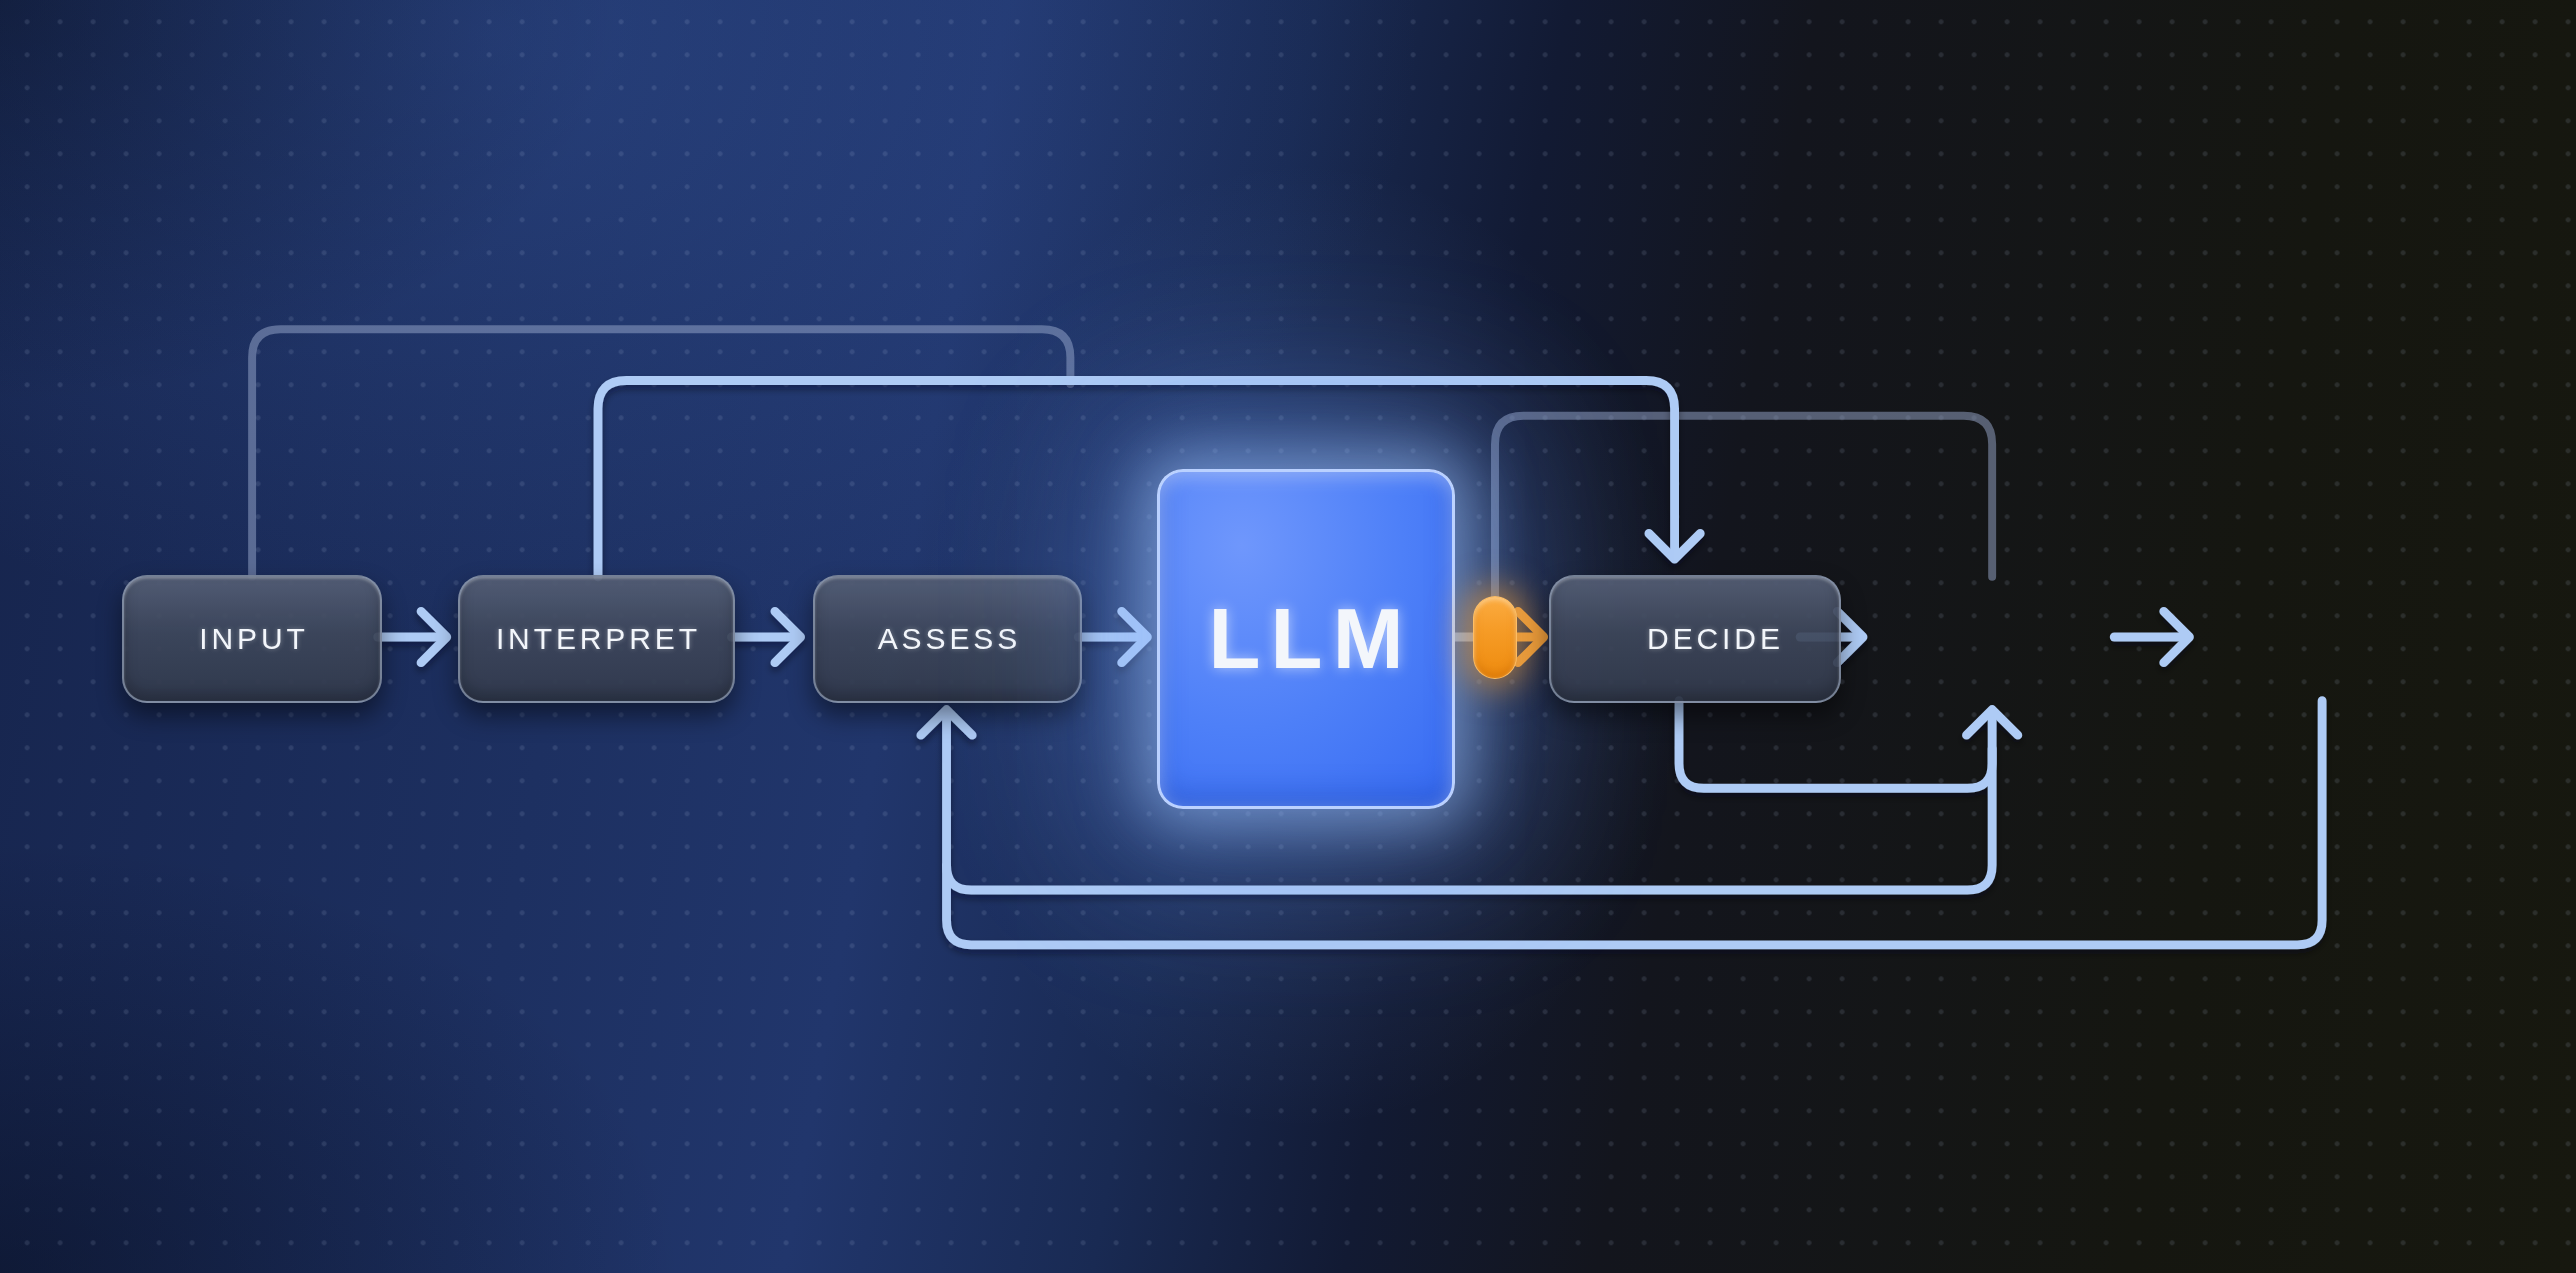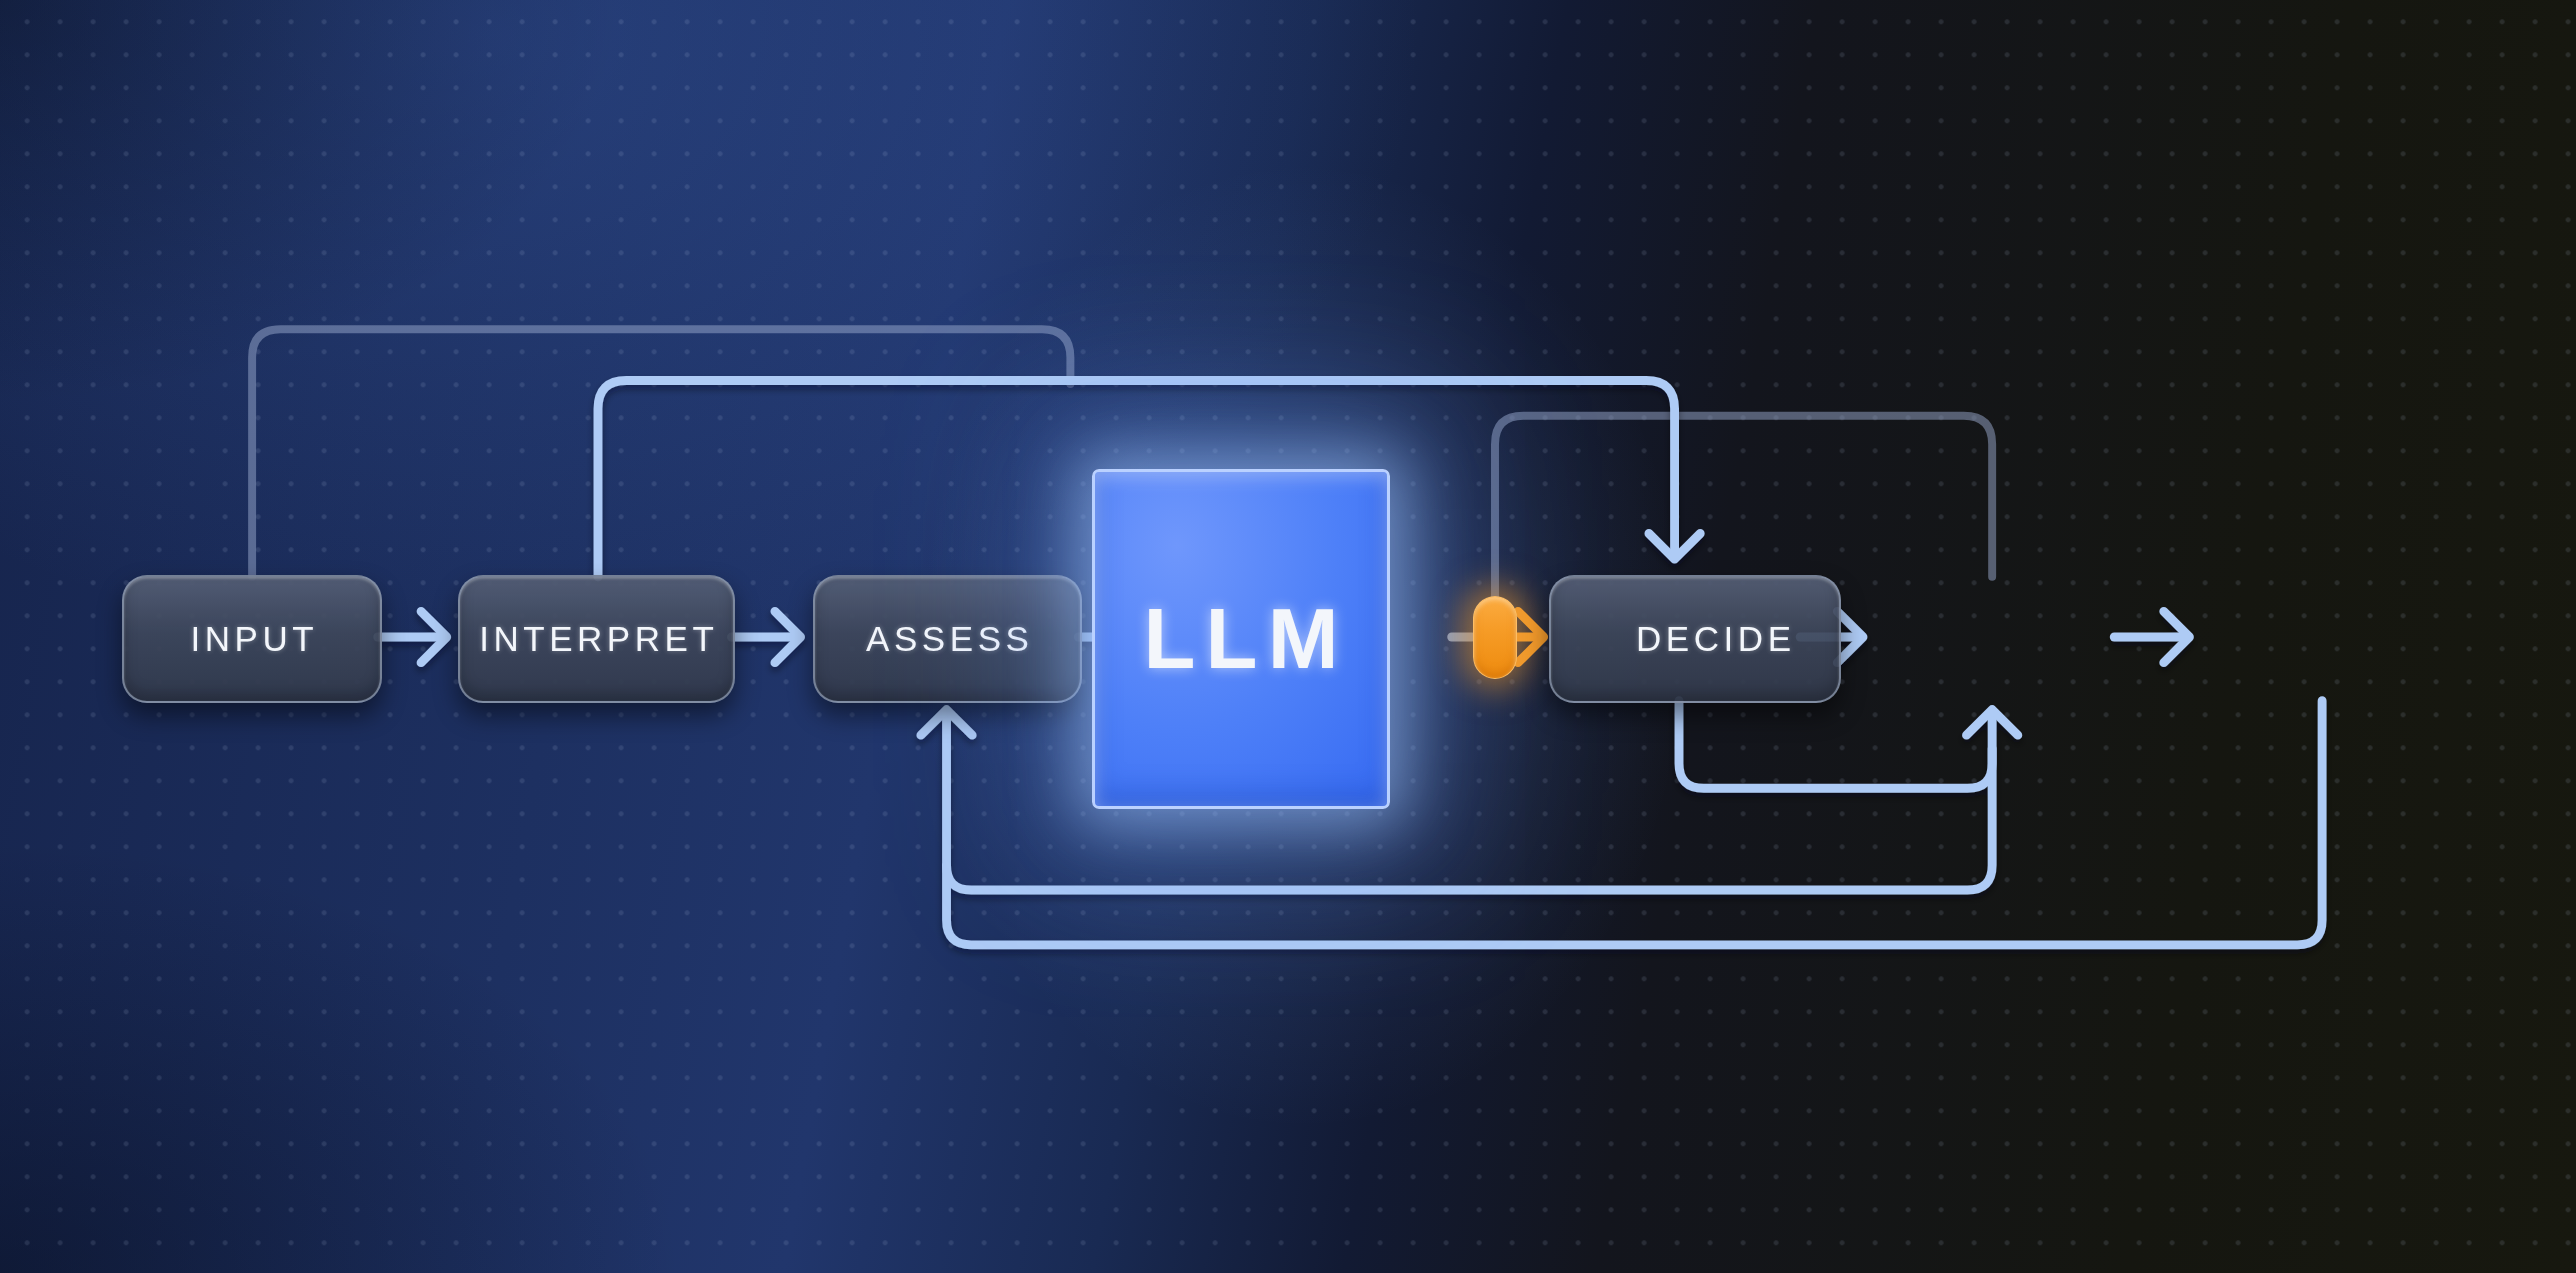--- a/index.html
+++ b/index.html
@@ -25,33 +25,33 @@
   svg.wires{position:absolute;left:0;top:0;width:2576px;height:1274px;}
 
   .node{
     position:absolute;
     display:flex;align-items:center;justify-content:center;
     border-radius:25px;
     background:linear-gradient(180deg, rgba(84,94,117,0.95) 0%, rgba(62,71,91,0.93) 45%, rgba(50,58,76,0.93) 100%);
     border:2.7px solid rgba(160,172,194,0.62);
     box-shadow:0 12.4px 25px rgba(0,0,0,0.45), inset 0 1.8px 2.7px rgba(255,255,255,0.28), inset 0 -7px 14px rgba(0,0,0,0.22);
     color:#f3f6fb;
-    font-size:35px;font-weight:500;letter-spacing:0.13em;text-indent:0.13em;
+    font-size:30px;font-weight:500;letter-spacing:0.13em;text-indent:0.13em;
     text-shadow:0 0 5.3px rgba(255,255,255,0.35);
   }
   .node-input    {left:122px; top:575px; width:256px; height:124px;}
   .node-interpret{left:458px; top:575px; width:273px; height:124px;}
   .node-assess   {left:813px; top:575px; width:265px; height:124px;}
   .node-decide   {left:1549px;top:575px; width:251px; height:124px;padding-left:37px;}
   .node-act      {left:1870px;top:575px; width:244px; height:124px;}
   .node-complete {left:2204px;top:575px; width:251px; height:124px;}
 
   .node-llm{
-    left:1092px;top:469px;width:292px;height:334px;
-    border-radius:7px;
+    left:1157px;top:469px;width:292px;height:334px;
+    border-radius:26px;
     background:radial-gradient(130% 130% at 28% 22%, #6f97fc 0%, #4e80f8 42%, #3a6ef3 75%, #2f63ee 100%);
     border:3.5px solid rgba(193,214,255,0.95);
     box-shadow:
       0 0 62px 16px rgba(160,198,255,0.55),
       0 0 150px 62px rgba(105,155,255,0.28),
       inset 0 5.3px 17.7px rgba(255,255,255,0.35),
       inset 0 -12.4px 26.5px rgba(20,60,170,0.35);
     font-size:85px;font-weight:600;letter-spacing:0.12em;text-indent:0.12em;
     text-shadow:0 0 12.4px rgba(255,255,255,0.55);
   }

